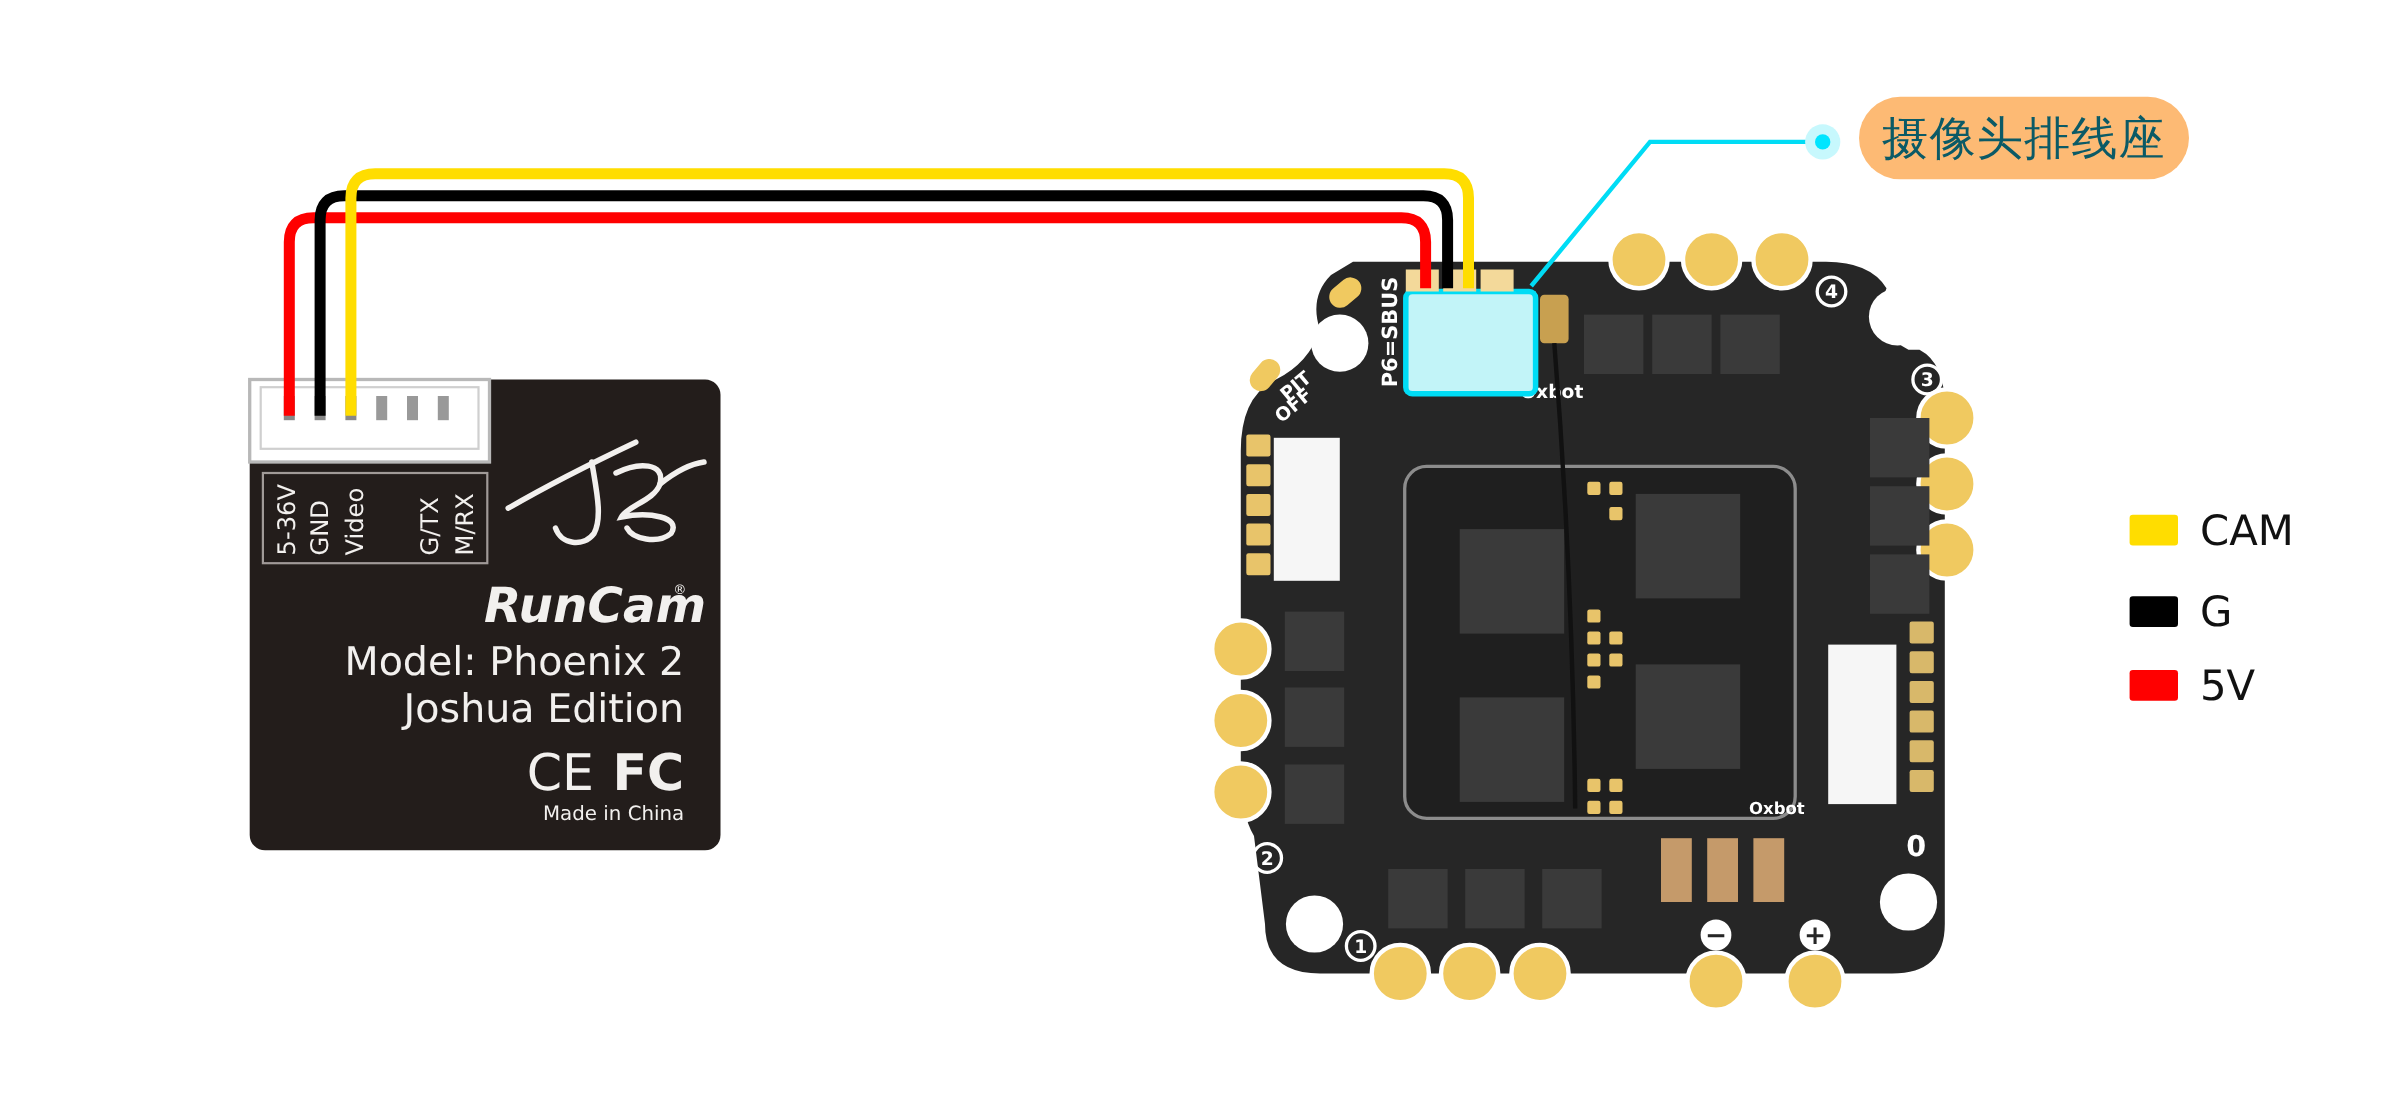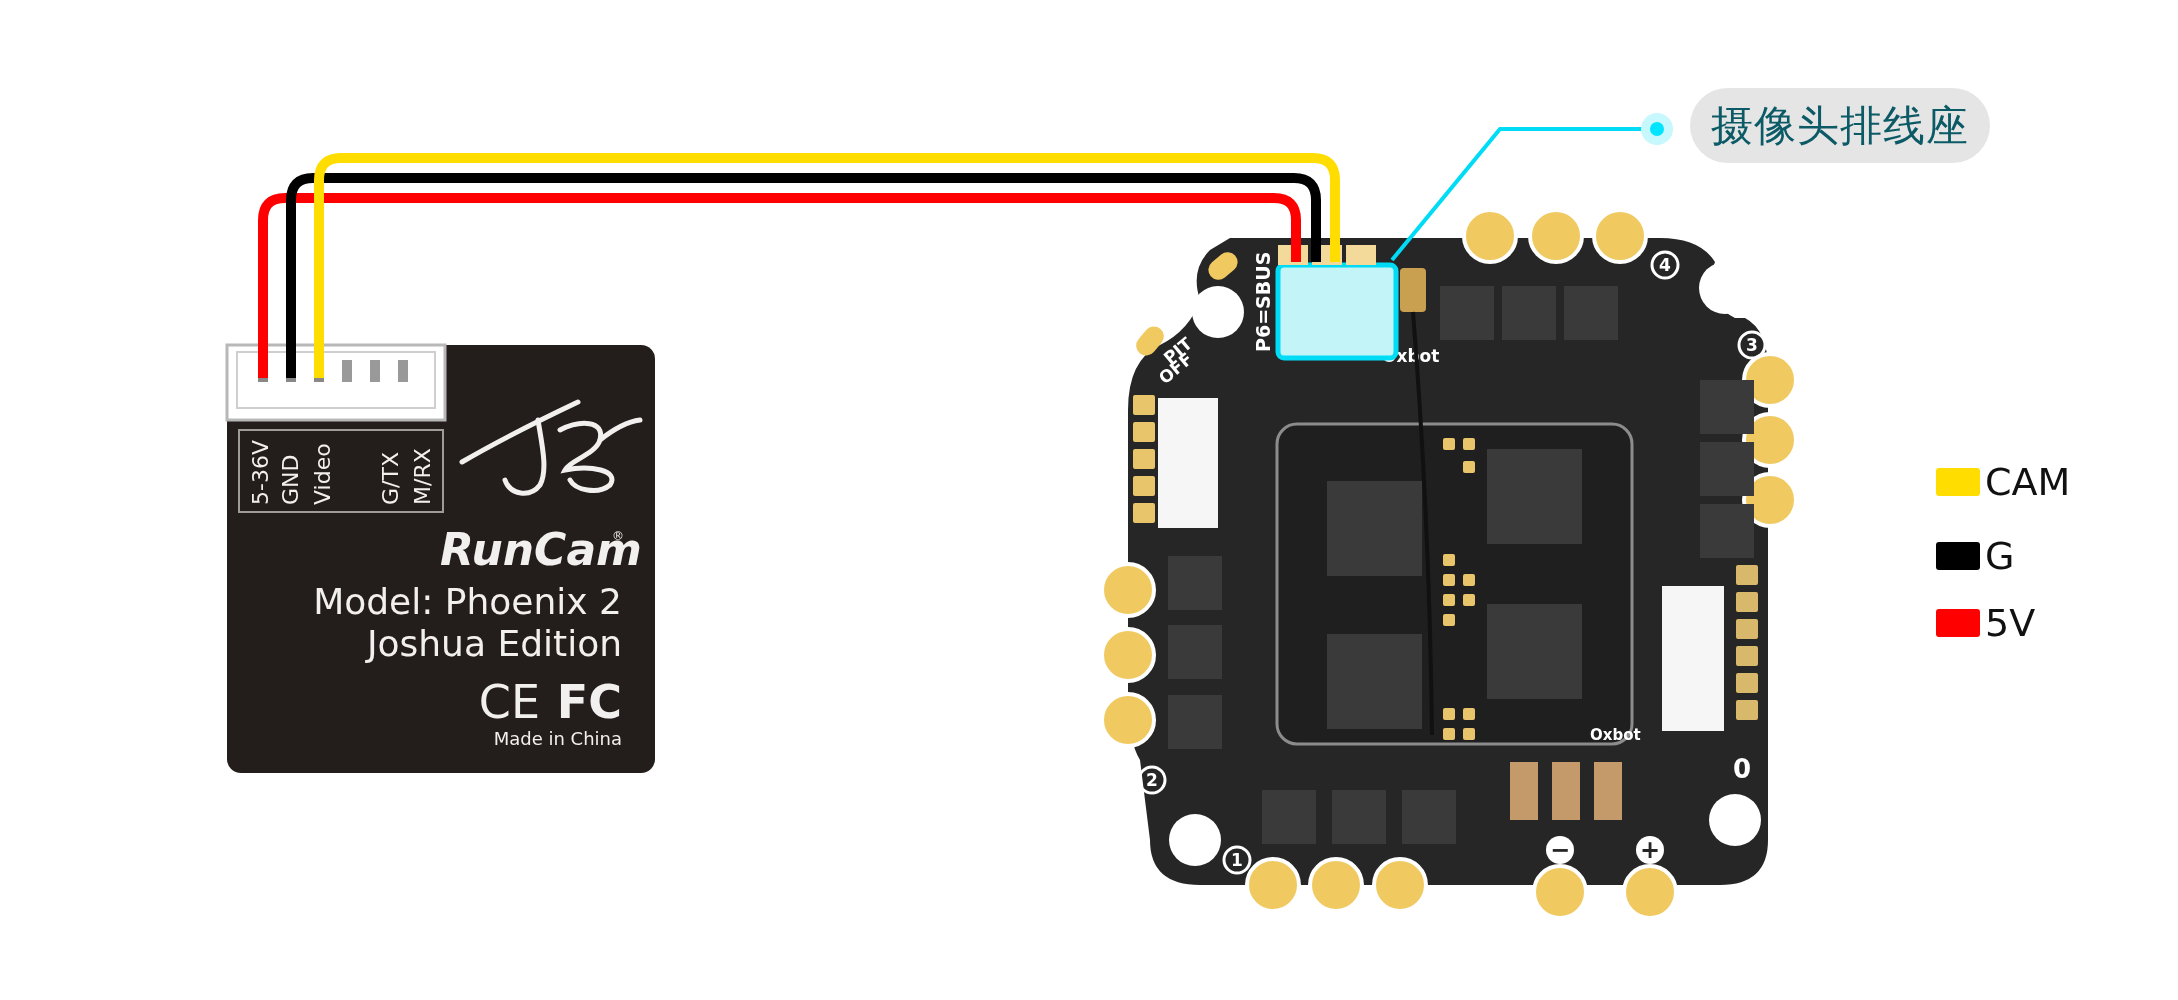--- a/index.html
+++ b/index.html
@@ -3,22 +3,22 @@
 <meta charset="utf-8">
 <style>
   html, body { margin:0; padding:0; background:#ffffff; }
   body { width:2178px; height:1000px; position:relative; overflow:hidden; font-family:"DejaVu Sans", sans-serif; }
   svg#stage { position:absolute; left:0; top:0; }
   .cam-text { fill:#f2f0ee; font-family:"DejaVu Sans", sans-serif; }
   .pcb-label { fill:#ffffff; font-family:"DejaVu Sans", sans-serif; font-weight:bold; }
   .legend { position:absolute; left:1936px; top:462px; }
   .legend-row { position:absolute; left:0; height:40px; display:flex; align-items:center; white-space:nowrap; }
   .swatch { width:44px; height:28px; border-radius:3px; display:inline-block; }
-  .legend-label { margin-left:5px; font-family:"DejaVu Sans", sans-serif; font-size:38px; color:#111111; }
-  .callout { position:absolute; left:1690px; top:88px; width:300px; height:75px; border-radius:38px; background:#e5e5e5;
+  .legend-label { margin-left:20px; font-family:"DejaVu Sans", sans-serif; font-size:38px; color:#111111; }
+  .callout { position:absolute; left:1690px; top:88px; width:300px; height:75px; border-radius:38px; background:#fdba74;
              display:flex; align-items:center; justify-content:center; }
   .callout-text { font-family:"DejaVu Sans", sans-serif; font-size:42px; color:#0b5a66; letter-spacing:1px; }
 </style>
 </head>
 <body>
 
 <svg id="stage" width="2178" height="1000" viewBox="0 0 2178 1000">
 
   <g>
     <rect x="227" y="345" width="428" height="428" rx="14" fill="#231d1b"></rect>

